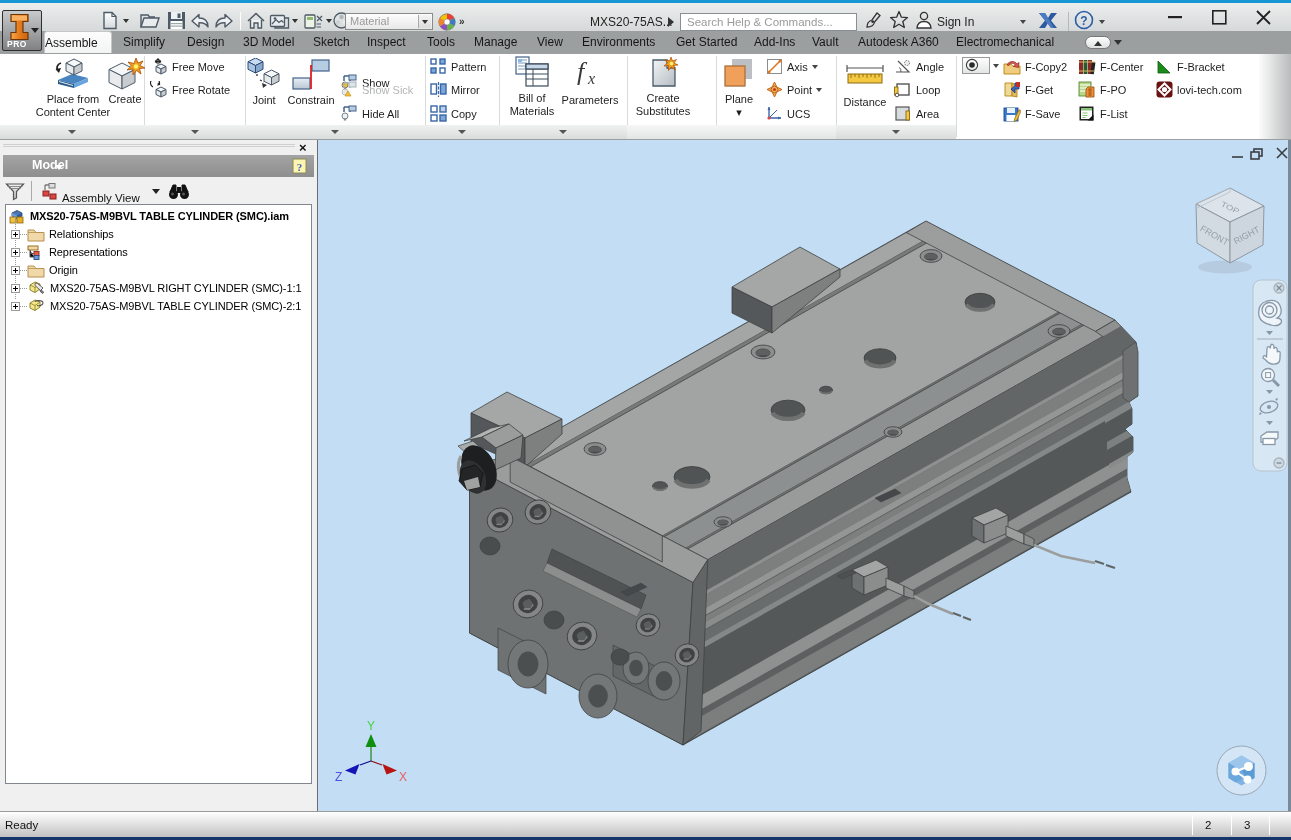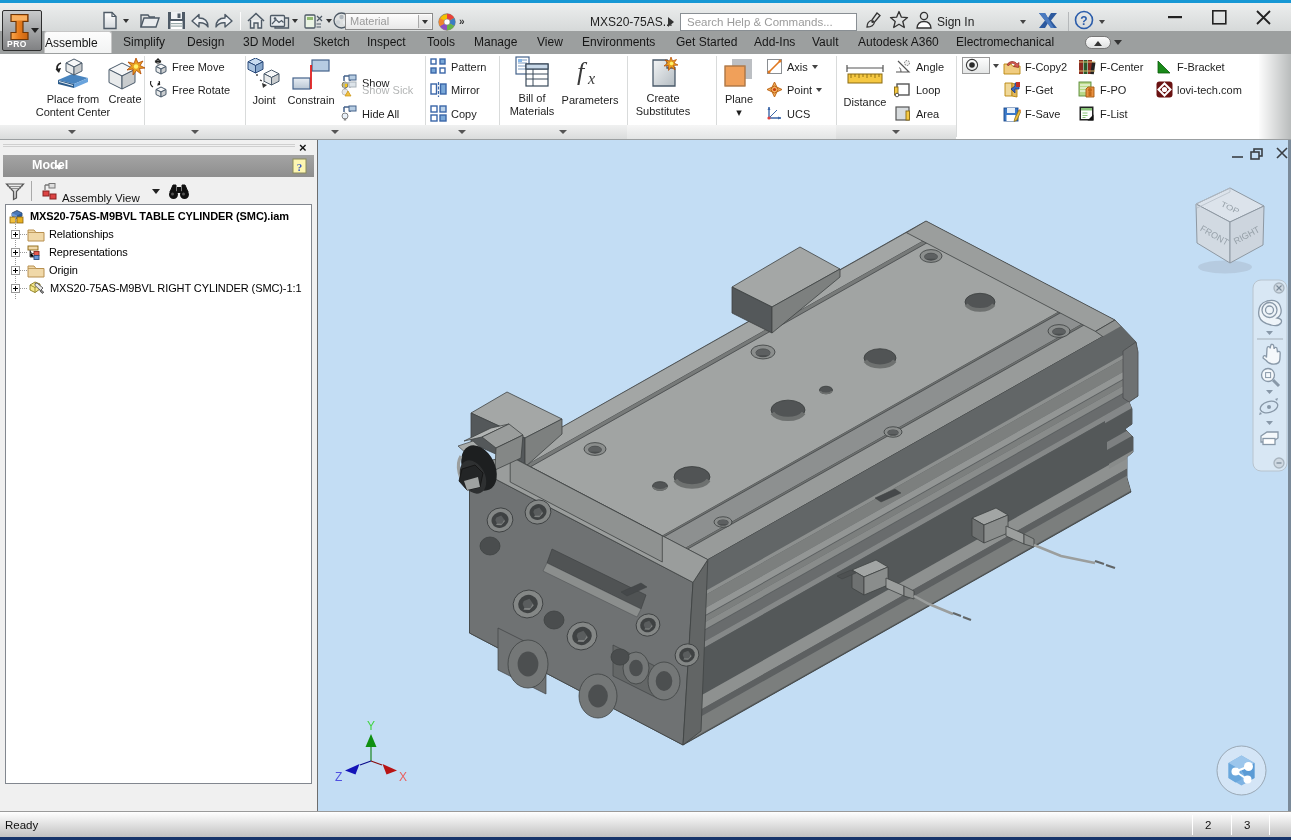--- a/index.html
+++ b/index.html
@@ -603,20 +603,30 @@
         <div class="plus"></div>
         <div style="width:7px;height:1px;border-top:1px dotted #999;"></div>
         <svg width="19" height="16" viewBox="0 0 19 16">
           <path d="M3,5 L8,2 L13,4 L13,9 L8,12.5 L3,10 Z" fill="#f5e88a" stroke="#8a7a20" stroke-width="0.9"></path>
           <path d="M3,5 L8,7.5 L13,4 M8,7.5 L8,12.5" stroke="#8a7a20" stroke-width="0.8" fill="none"></path>
           <path d="M10,3 L16,8 L13.5,10.5 L8,5.5 L8,3.5 Z" fill="#e8e8e8" stroke="#555" stroke-width="0.9"></path>
           <path d="M14,9.8 L16.8,12.2 L15.5,13.5 L12.8,11 Z" fill="#888" stroke="#444" stroke-width="0.8"></path>
         </svg>
         <span style="margin-left:4px;">MXS20-75AS-M9BVL RIGHT CYLINDER (SMC)-1:1</span>
       </div>
+      <div class="trow" style="top:92px;left:5px;">
+        <div class="plus"></div>
+        <div style="width:7px;height:1px;border-top:1px dotted #999;"></div>
+        <svg width="19" height="16" viewBox="0 0 19 16">
+          <path d="M3,5 L8,2 L13,4 L13,9 L8,12.5 L3,10 Z" fill="#f5e88a" stroke="#8a7a20" stroke-width="0.9"></path>
+          <path d="M3,5 L8,7.5 L13,4 M8,7.5 L8,12.5" stroke="#8a7a20" stroke-width="0.8" fill="none"></path>
+          <path d="M8,4 C8,2 16,2 16,5 C16,7.5 12,8 10,7.5" fill="none" stroke="#555" stroke-width="1.1"></path>
+        </svg>
+        <span style="margin-left:4px;">MXS20-75AS-M9BVL TABLE CYLINDER (SMC)-2:1</span>
+      </div>
     </div>
   </div>
 <div id="statusbar" class="abs">
     <span style="position:absolute;left:5px;top:7px;">Ready</span>
     <div class="ssep" style="left:1192px;"></div>
     <div class="ssep" style="left:1231px;"></div>
     <div class="ssep" style="left:1269px;"></div>
     <span style="position:absolute;left:1205px;top:7px;">2</span>
     <span style="position:absolute;left:1244px;top:7px;">3</span>
   </div>

